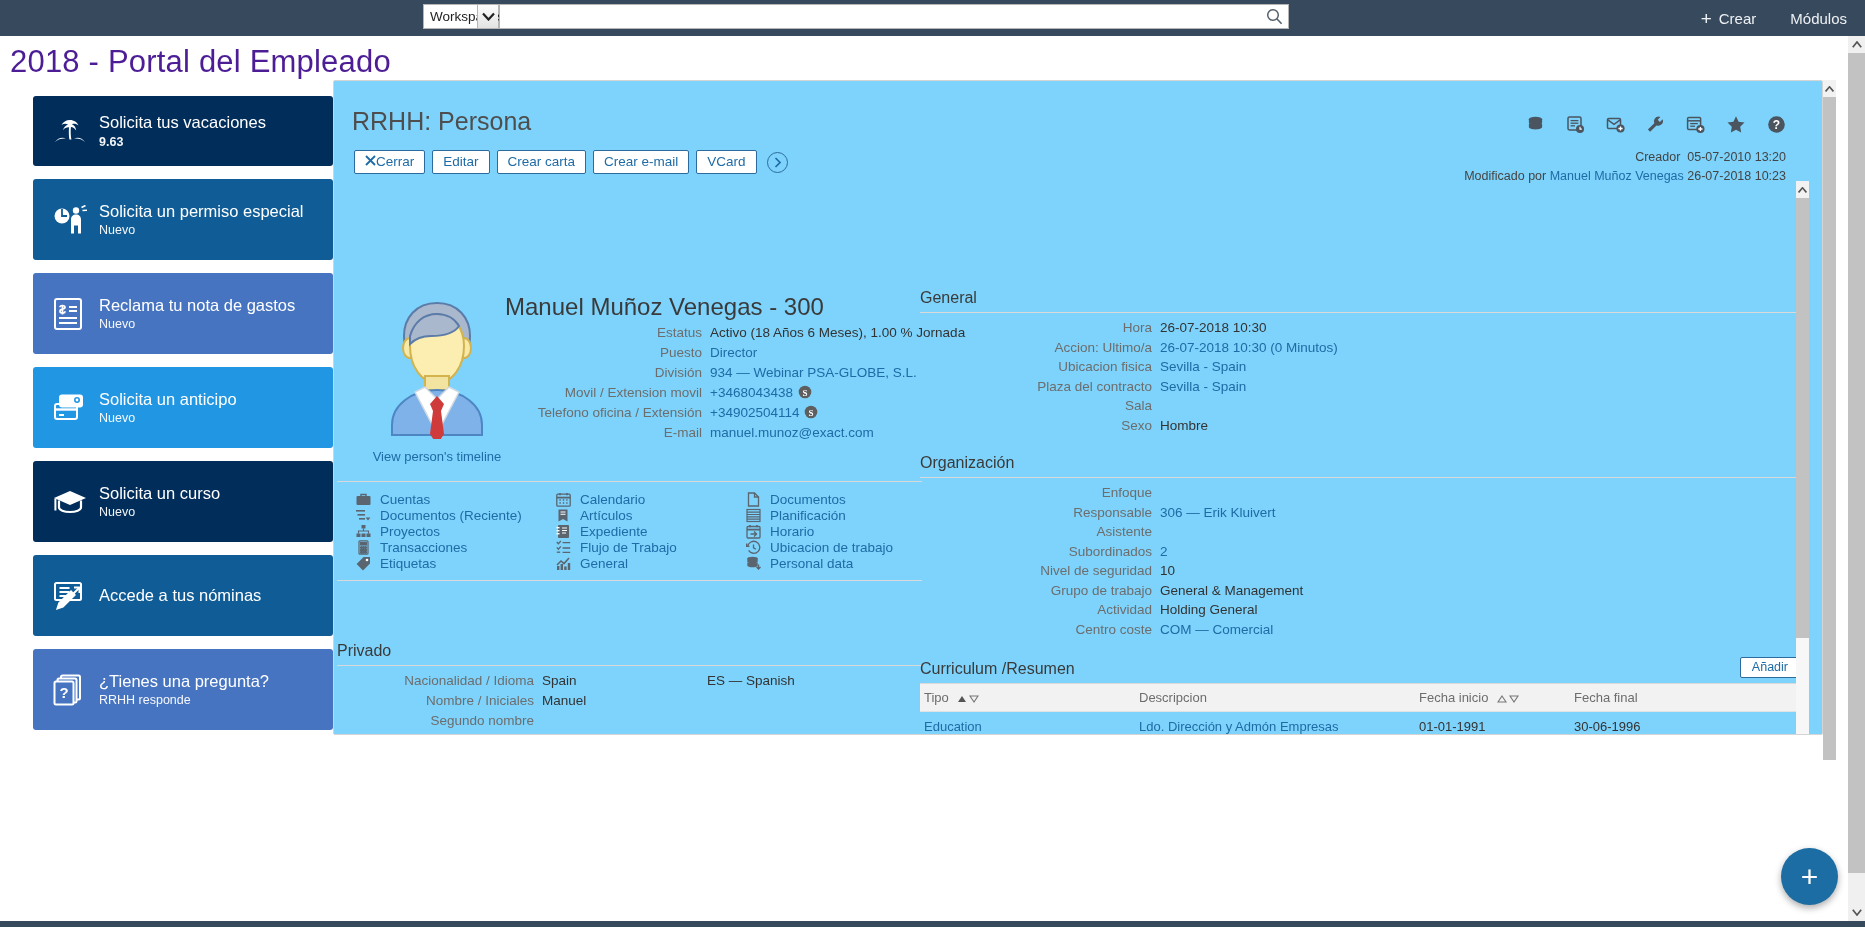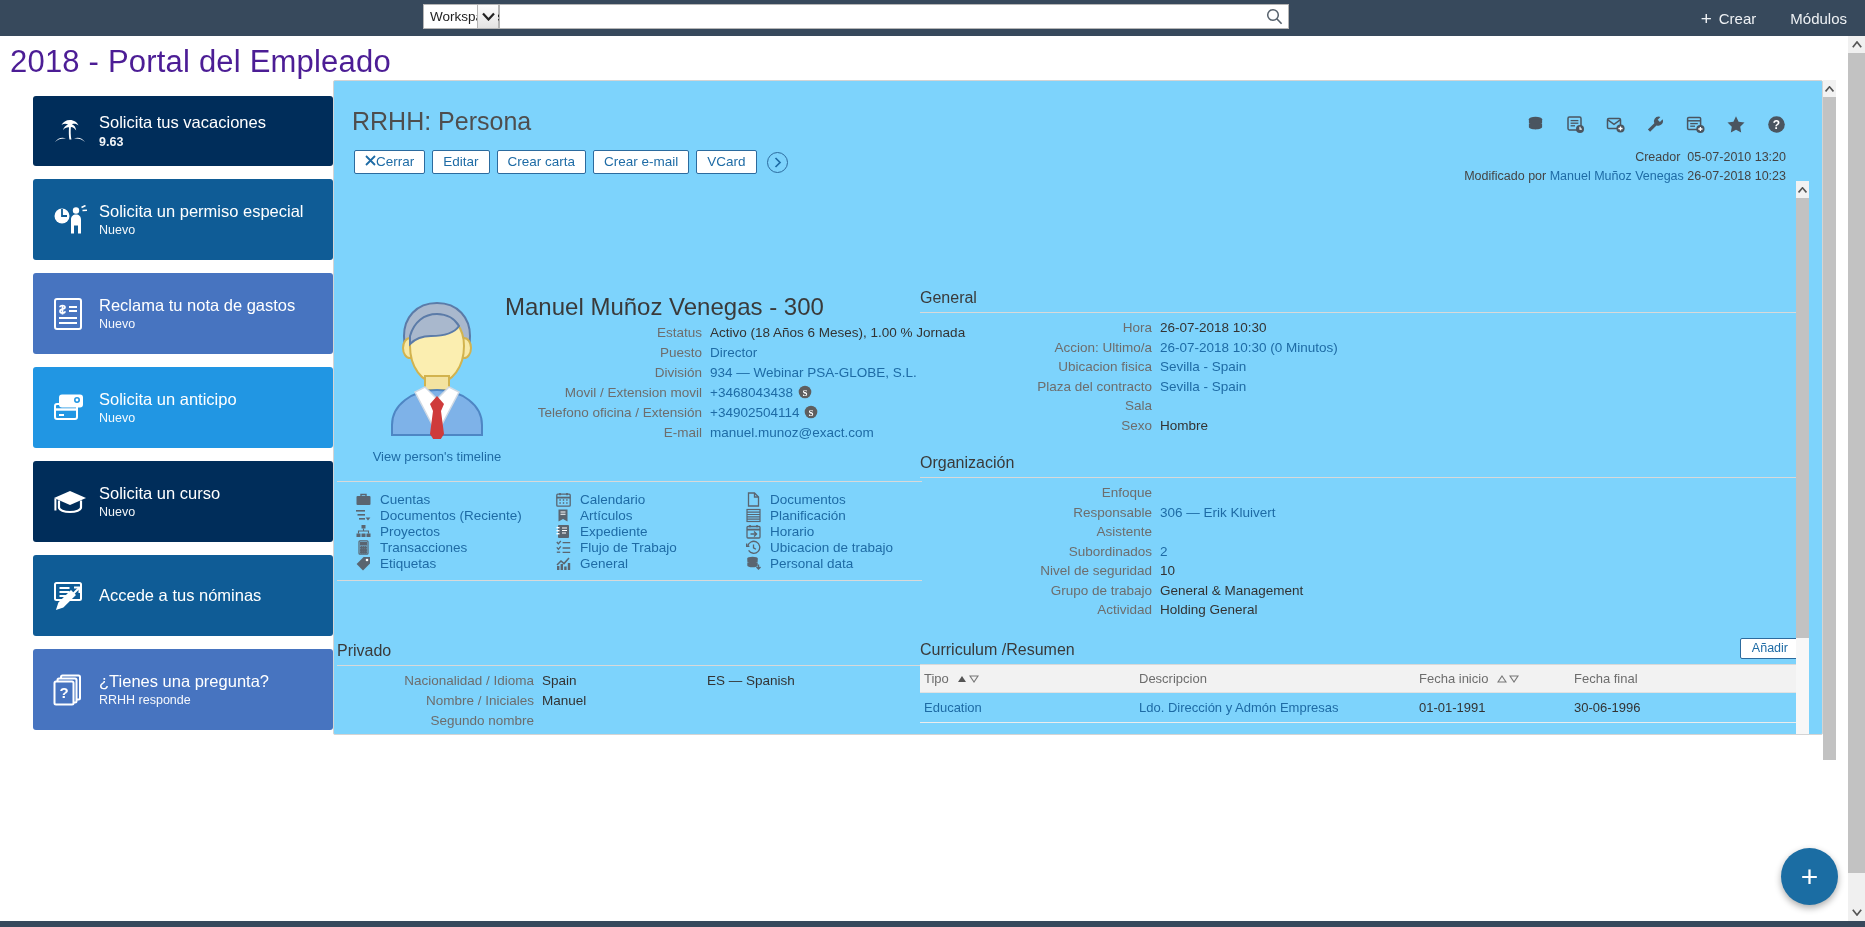--- a/index.html
+++ b/index.html
@@ -732,20 +732,24 @@
               <div class="k">Nivel de seguridad</div>
       <div class="v ">10</div>
             </div>
             <div class="kv">
               <div class="k">Grupo de trabajo</div>
       <div class="v ">General &amp; Management</div>
             </div>
             <div class="kv">
               <div class="k">Actividad</div>
       <div class="v ">Holding General</div>
+            </div>
+            <div class="kv">
+              <div class="k">Centro coste</div>
+      <div class="v lnk">COM — Comercial</div>
             </div>
           </div>
       </div>
 
       <div style="margin-top:18px">
         <div class="rsec-head">
           <span>Curriculum /Resumen</span>
           <button class="addbtn">Añadir</button>
         </div>
         <table class="grid">

